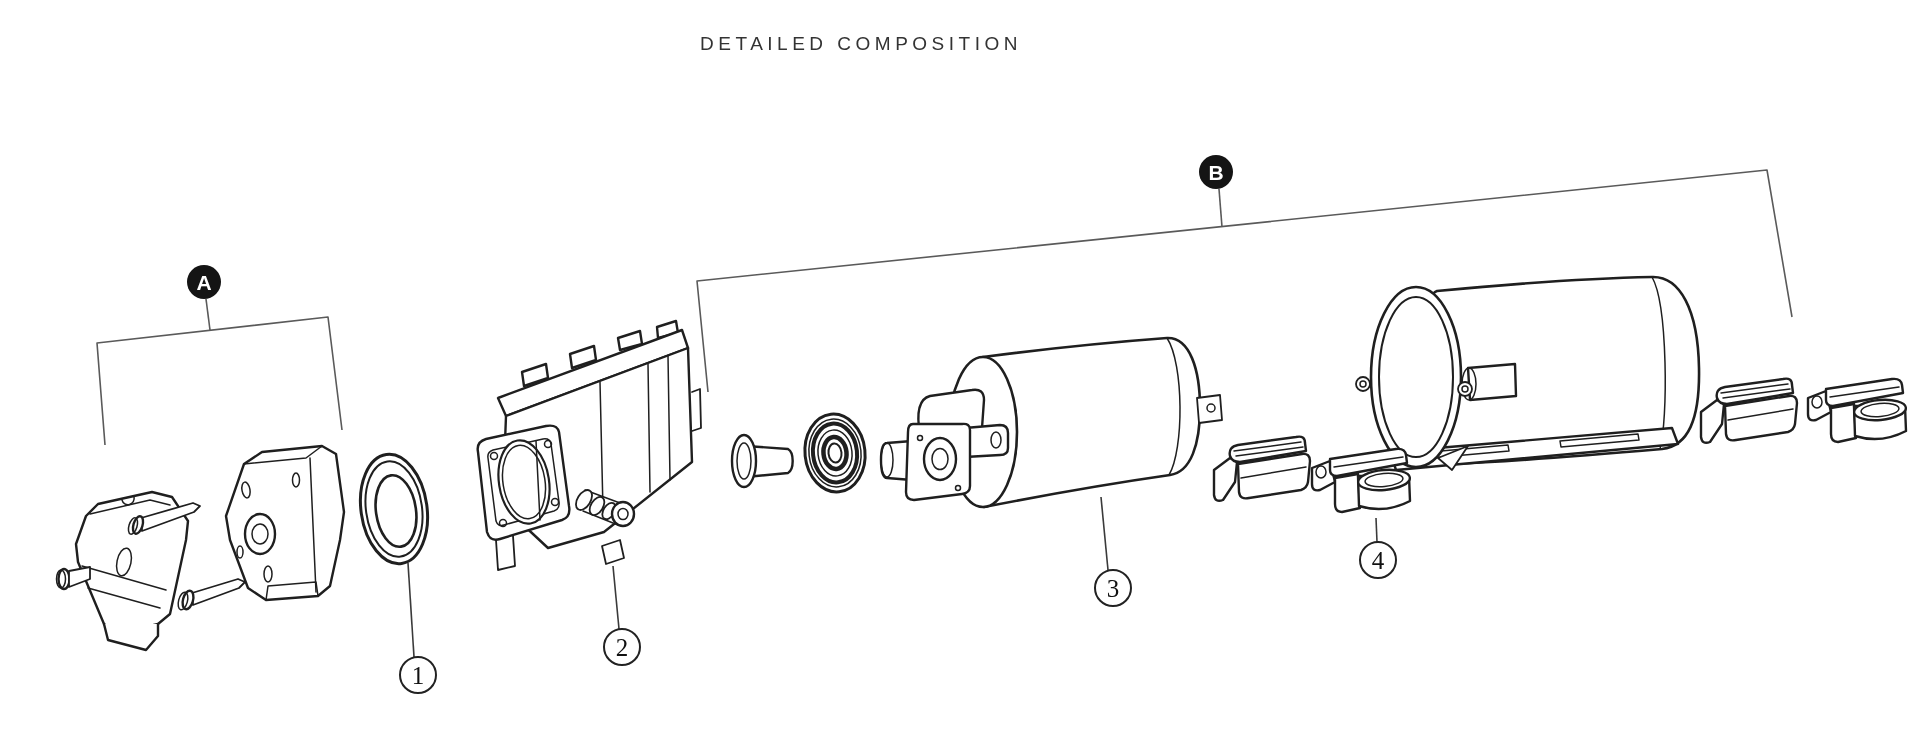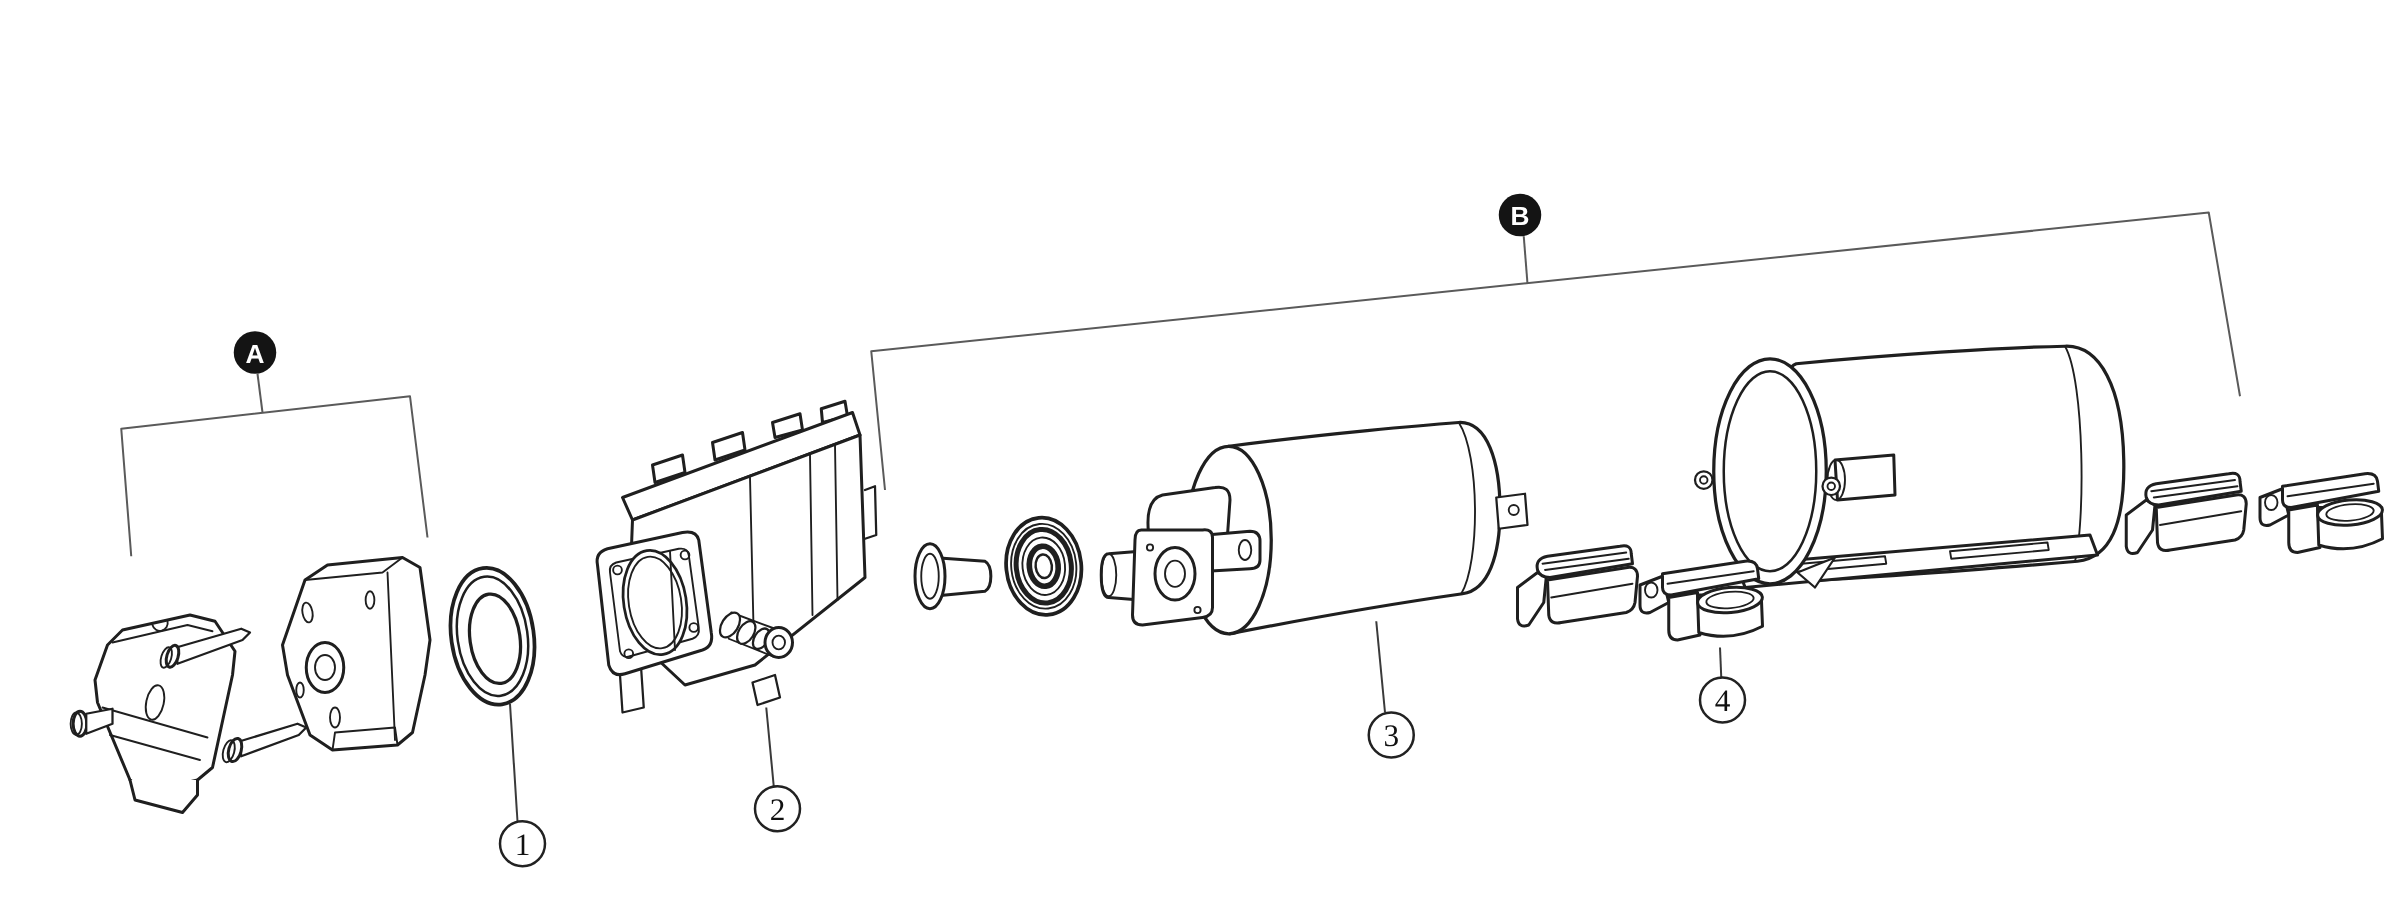--- a/index.html
+++ b/index.html
@@ -15,20 +15,21 @@
   .leader{fill:none;stroke:#3a3a3a;stroke-width:1.6;}
   .badge{fill:#141414;stroke:none;}
   .badge-txt{fill:#ffffff;font-family:"Liberation Sans",sans-serif;font-size:21px;font-weight:bold;text-anchor:middle;}
   .callout{fill:#ffffff;stroke:#222222;stroke-width:2;}
   .callout-txt{fill:#111111;font-family:"Liberation Serif",serif;font-size:25px;text-anchor:middle;}
 </style>
 </head>
 <body>
 
 <div id="stage">
+  <div id="diagram-title">DETAILED COMPOSITION</div>
 
   <svg width="1920" height="733" viewBox="0 0 1920 733">
 
     <defs>
       <g id="footA">
         <path class="part" d="M3,36 L19,24 L26,28 L24,48 L12,66 Q4,69 3,61 Z"></path>
         <path class="part" d="M19,22 Q17,13 27,11 L85,3 Q94,1 94,9 L95,17 L29,28 Q21,28 19,22 Z"></path>
         <path class="part-thin" d="M23,17 L90,8"></path>
         <path class="part-thin" d="M25,22 L92,13"></path>
         <path class="part" d="M27,30 L91,20 Q99,19 99,27 L97,48 Q96,54 90,56 L38,64 Q29,66 28,58 Z"></path>

